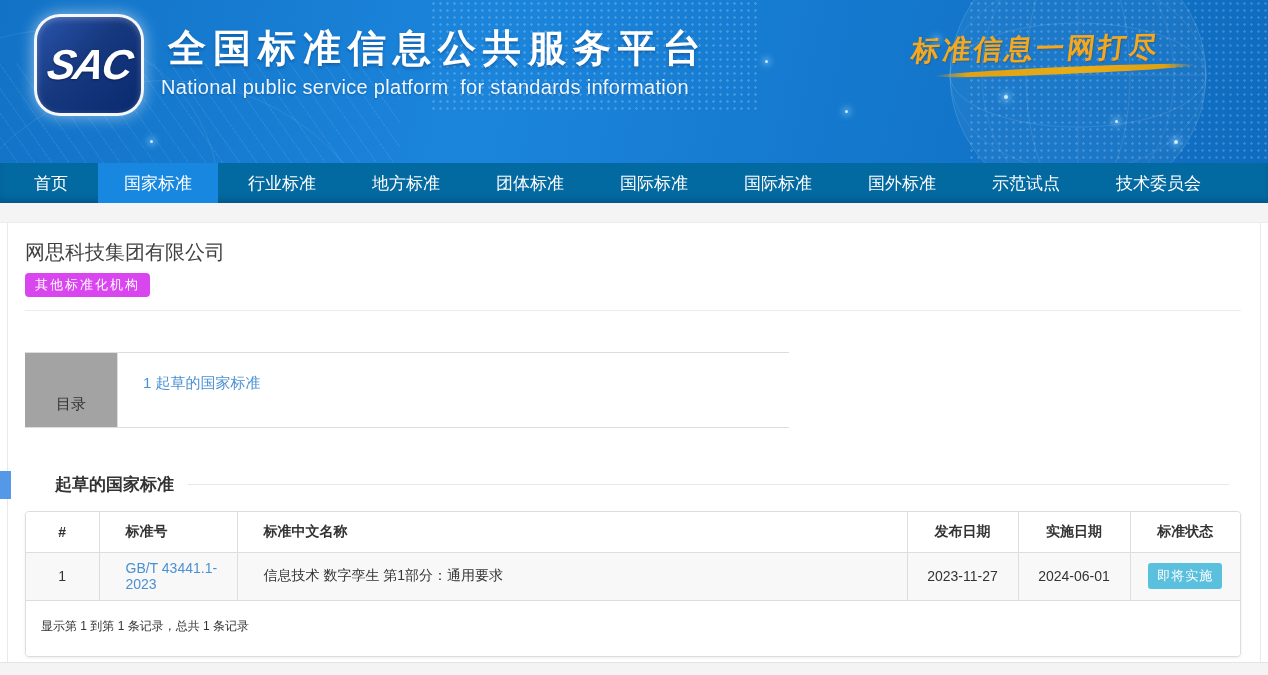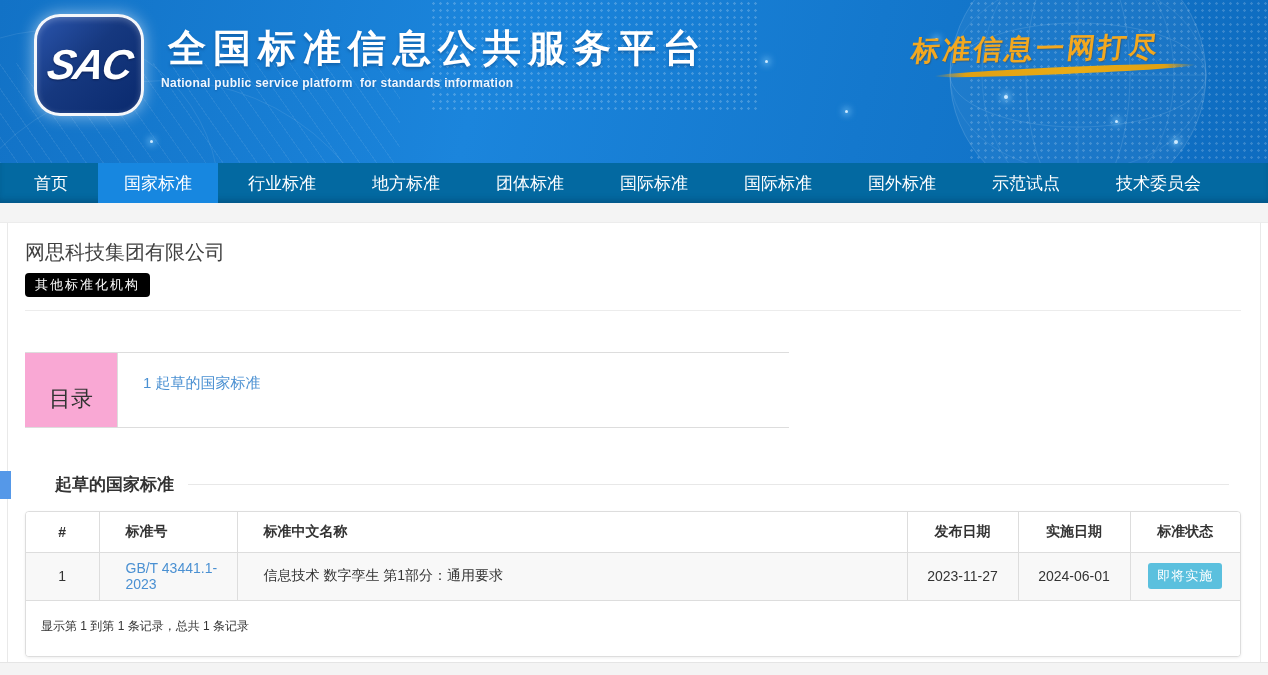--- a/index.html
+++ b/index.html
@@ -26,22 +26,22 @@
     border-radius:26px; border:3px solid rgba(255,255,255,.96);
     background:linear-gradient(135deg,#2a55ad 0%,#16387f 45%,#0a2a6e 100%);
     box-shadow:0 0 16px rgba(255,255,255,.55), inset 0 2px 6px rgba(255,255,255,.25);
     display:flex; align-items:center; justify-content:center; }
   .logo-text { color:#fff; font-weight:bold; font-style:italic; font-size:42px;
     letter-spacing:-2px; transform:skewX(-10deg); text-shadow:0 1px 2px rgba(0,0,30,.4); }
 
   .banner-title { position:absolute; left:152px; top:23px; color:#fff; font-weight:bold;
     font-size:38px; letter-spacing:7px; white-space:nowrap;
     text-shadow:0 2px 3px rgba(0,40,90,.35);margin-left:16px; }
-  .banner-subtitle { position:absolute; left:161px; top:76px; color:#eef6ff; font-weight:bold;
-    font-size:12px; letter-spacing:.3px; white-space:pre; text-shadow:0 1px 2px rgba(0,40,90,.3); }
+  .banner-subtitle { position:absolute; left:161px; top:76px; color:#eef6ff; font-weight:normal;
+    font-size:20px; letter-spacing:.3px; white-space:pre; text-shadow:0 1px 2px rgba(0,40,90,.3); }
 
   .slogan { position:absolute; right:108px; top:30px; color:#f3a81f; font-weight:bold;
     font-size:28px; letter-spacing:3px; white-space:nowrap;
     font-family:"DejaVu Serif","Liberation Serif",serif;
     transform:skewX(-8deg) rotate(-1deg); text-shadow:1px 1px 1px rgba(90,45,0,.3); }
   .slogan-line { position:absolute; right:72px; top:67px; width:262px; height:7px;
     border-radius:50%; transform:rotate(-2.5deg);
     background:linear-gradient(90deg, rgba(223,160,18,0) 0%, #dfa012 12%, #eaac16 55%, #dfa012 88%, rgba(223,160,18,0) 100%); }
 
   
@@ -51,29 +51,29 @@
     font-size:17px; cursor:pointer; white-space:nowrap; }
   .nav-item.active { background:#1787e0;text-align:center; }
 
   .subnav-gap { height:20px; background:#f4f4f4; border-bottom:1px solid #ececec; }
 
   
   .card { position:relative; margin:0 7px; height:439px; background:#fff;
     border-left:1px solid #e9e9e9; border-right:1px solid #e9e9e9; padding:0 19px 0 17px; }
 
   .org-name { padding-top:16px; font-size:20px; color:#404040; font-weight:normal; }
-  .org-badge { display:inline-block; margin-top:7px; background:#000000; color:#fff;
+  .org-badge { display:inline-block; margin-top:7px; background:#d946ef; color:#fff;
     font-size:13px; padding:3px 10px; border-radius:4px; letter-spacing:2px; }
   .org-divider { margin-top:13px; border-top:1px solid #ececec; }
 
   .toc-box { margin-top:41px; width:764px; height:76px; display:flex;
     border-top:1px solid #ddd; border-bottom:1px solid #ddd; }
-  .toc-label-cell { width:93px; border-right:1px solid #ddd; background:#f9a8d4;
+  .toc-label-cell { width:93px; border-right:1px solid #ddd; background:#a3a3a3;
     display:flex; align-items:flex-end; justify-content:center; padding-bottom:13px;
-    font-size:22px; color:#333; }
+    font-size:15px; color:#333; }
   .toc-links { flex:1; padding:21px 0 0 25px; }
   .toc-link { color:#4a90d2; font-size:15px; text-decoration:none; cursor:pointer; }
 
   .section-header { margin-top:45px; display:flex; align-items:center; }
   .section-marker { position:absolute; left:-8px; margin-top:0; width:11px; height:28px;
     background:#5598e8; }
   .section-title { margin-left:30px; font-size:17px; font-weight:bold; color:#333;
     white-space:nowrap; }
   .section-line { flex:1; height:1px; background:#e8e8e8; margin:0 12px 0 14px; }
 

